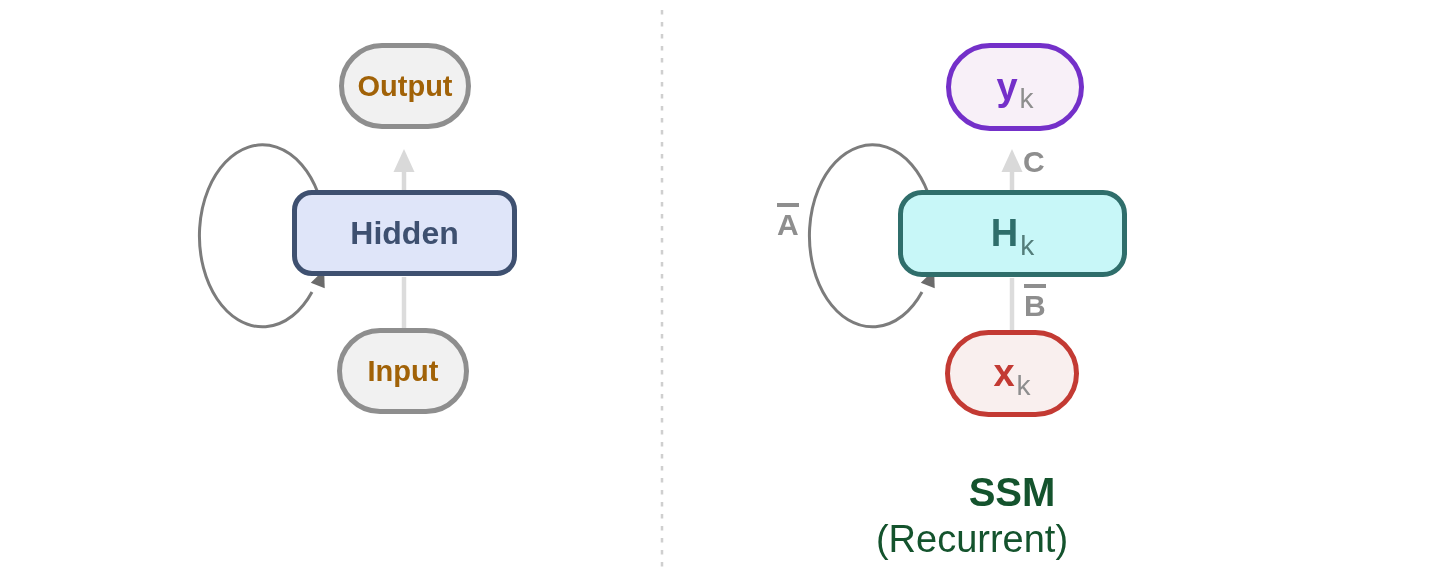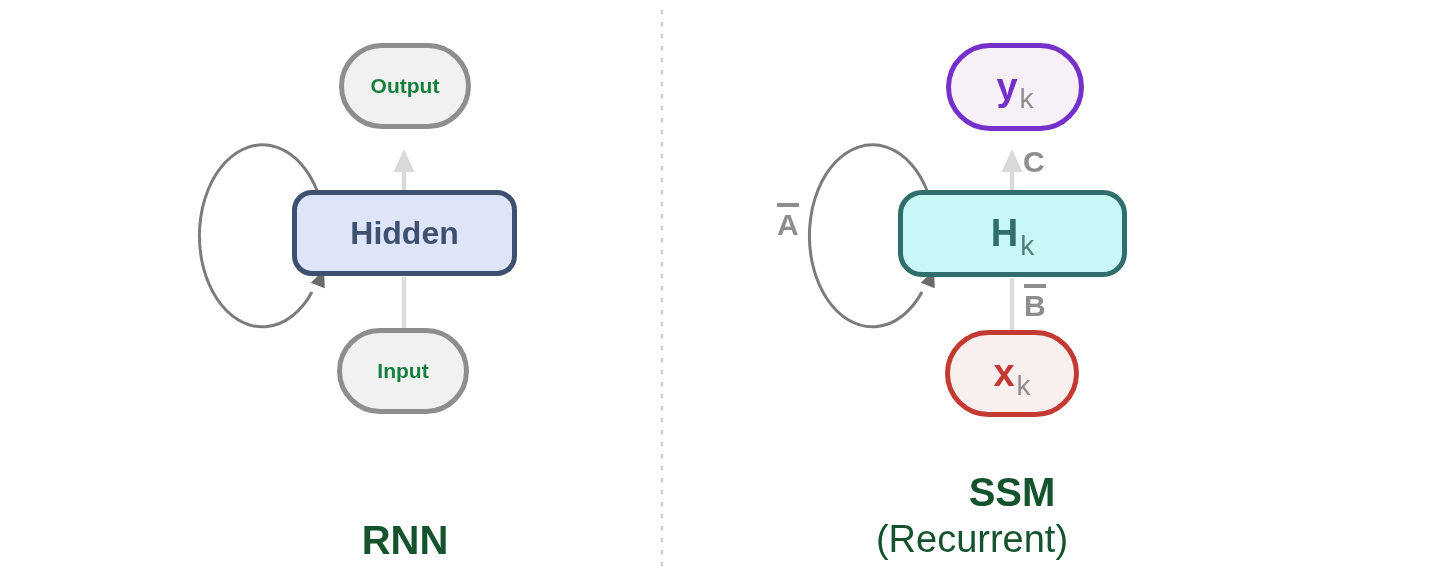--- a/index.html
+++ b/index.html
@@ -20,23 +20,23 @@
     justify-content: center;
     background: #f1f1f1;
   }
   .pill { border-radius: 46px; }
   .rect { border-radius: 20px; }
 
   
   .node.output, .node.input {
     border: 5px solid #8e8e8e;
     background: #f1f1f1;
-    color: #15803d;
+    color: #a16207;
     font-weight: bold;
-    font-size: 21px;
+    font-size: 29px;
   }
   .node.output { left: 339px; top: 43px; width: 132px; height: 86px; }
   .node.input  { left: 337px; top: 328px; width: 132px; height: 86px; }
   .node.hidden {
     left: 292px; top: 190px; width: 225px; height: 86px;
     border: 5px solid #3e5070;
     background: #dfe5f9;
     color: #3e5070;
     font-weight: bold;
     font-size: 32px;
@@ -146,17 +146,16 @@
   </div>
 
   <div class="edge-label c-pos">C</div>
   <div class="edge-label b-pos">
     <span class="overbar">B</span>
   </div>
   <div class="edge-label a-pos">
     <span class="overbar">A</span>
   </div>
 
-  <div class="caption rnn">RNN</div>
   <div class="caption ssm">SSM</div>
   <div class="caption ssm-sub">(Recurrent)</div>
 
 </div>
 
 </body></html>

